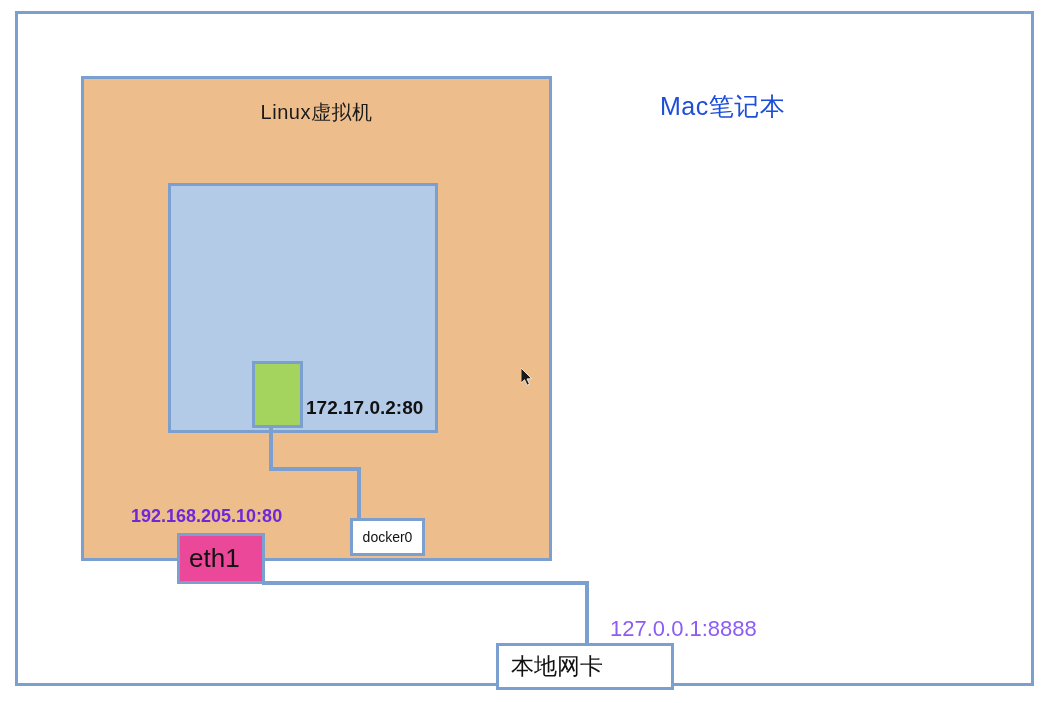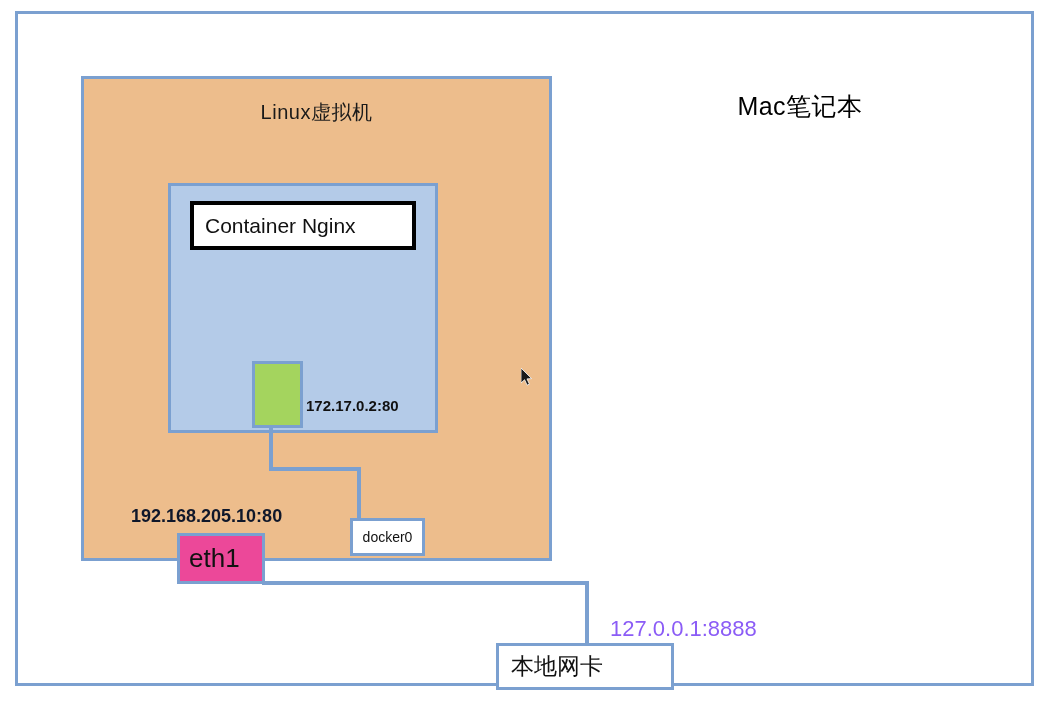--- a/index.html
+++ b/index.html
@@ -47,23 +47,22 @@
     text-align: center;
     font-size: 20px;
     color: #1a1a1a;
     letter-spacing: 0.5px;
   }
   #mac-title {
     position: absolute;
     left: 660px;
     top: 90px;
     width: 280px;
-    text-align: center;
     font-size: 25px;
-    color: #000000;
+    color: #1d4ed8;
     letter-spacing: 0.5px;
   }
   
   #net-box {
     left: 168px;
     top: 183px;
     width: 270px;
     height: 250px;
     border: 3px solid #7BA0D0;
     background: #B4CBE8;
@@ -90,32 +89,32 @@
     top: 361px;
     width: 51px;
     height: 67px;
     border: 3px solid #7BA0D0;
     background: #A4D45E;
   }
   #container-ip {
     position: absolute;
     left: 306px;
     top: 397px;
-    font-size: 15px;
+    font-size: 19px;
     font-weight: bold;
     color: #111111;
     white-space: nowrap;
   }
   #host-ip {
     position: absolute;
     left: 131px;
     top: 506px;
     font-size: 18px;
     font-weight: bold;
-    color: #0f172a;
+    color: #6d28d9;
     white-space: nowrap;
   }
   #loopback-ip {
     position: absolute;
     left: 610px;
     top: 616px;
     font-size: 22px;
     color: #8b5cf6;
     white-space: nowrap;
   }
@@ -197,23 +196,20 @@
   <div class="box" id="mac-frame"></div>
 
   <div id="mac-title">Mac笔记本</div>
 
   <div class="box" id="vm-box">
     <div id="vm-title">Linux虚拟机</div>
   </div>
 
   <div class="box" id="net-box"></div>
 
-  <div class="box" id="container-box">
-    <span id="container-label">Container Nginx</span>
-  </div>
 
   <div class="box" id="veth-box"></div>
 
   <div id="container-ip">172.17.0.2:80</div>
 
   <div class="conn" id="conn-v1"></div>
   <div class="conn" id="conn-v2"></div>
   <div class="conn" id="conn-v3"></div>
 
   <div class="box" id="docker0-box">

